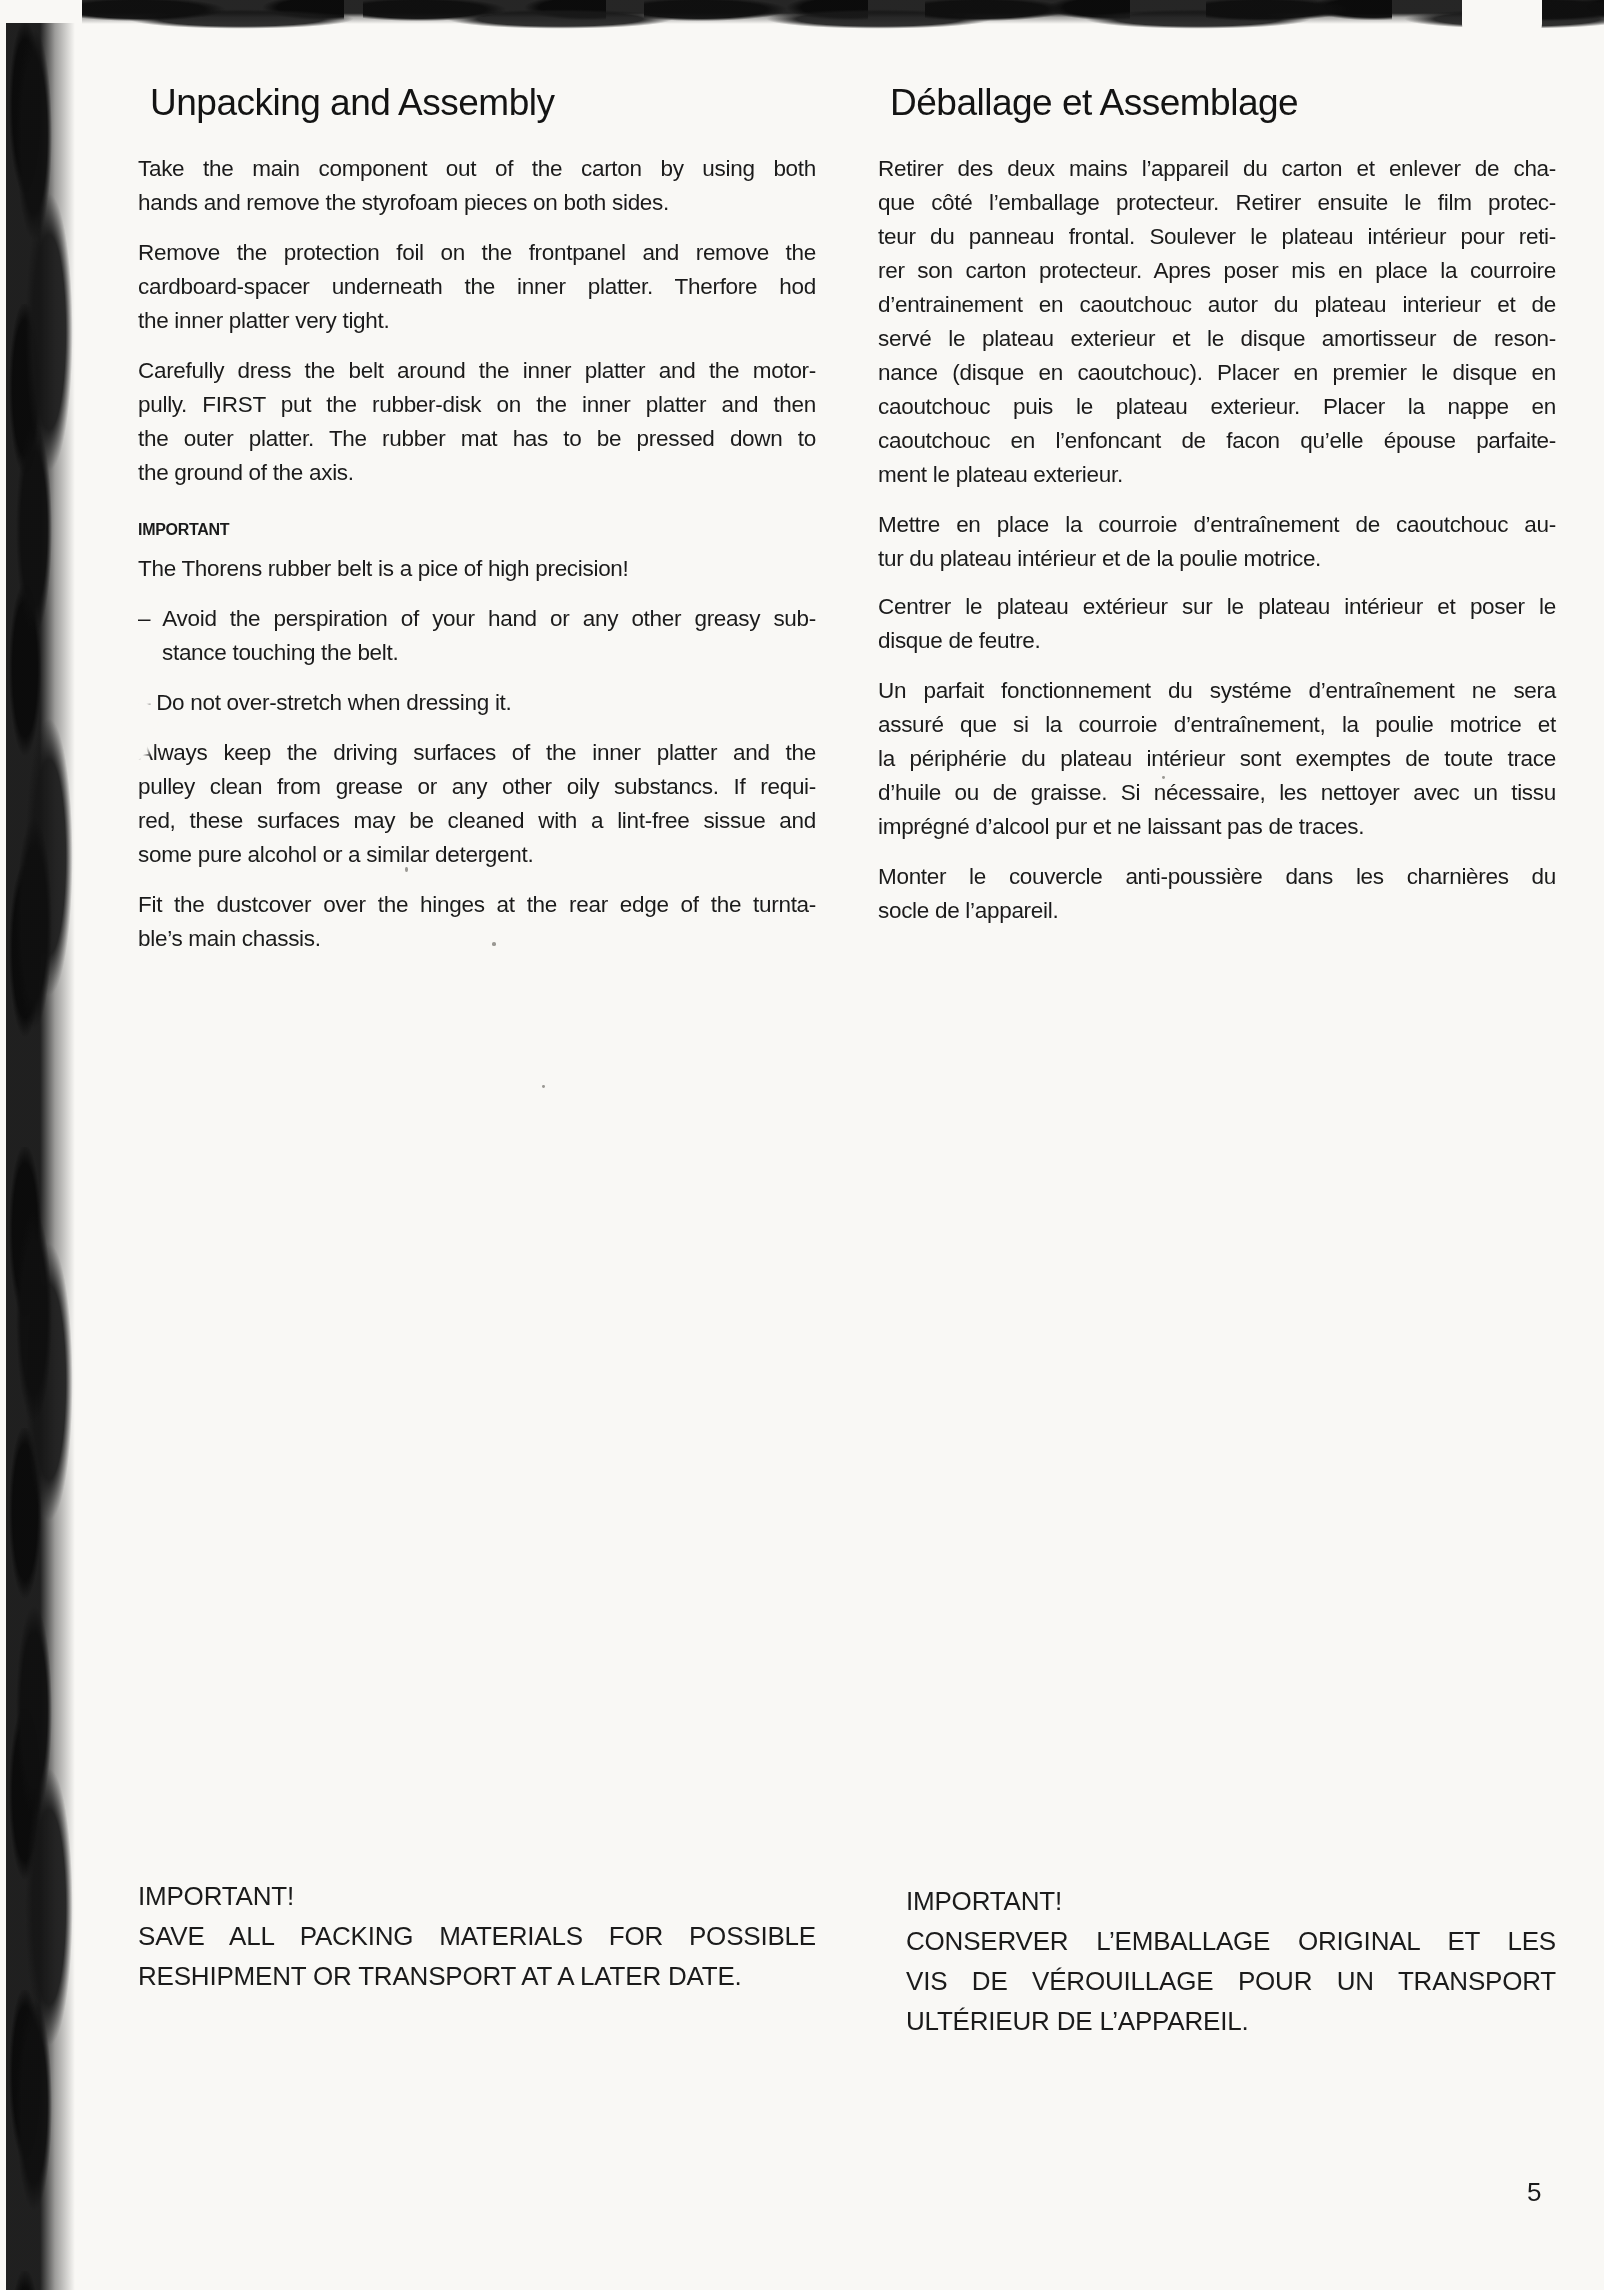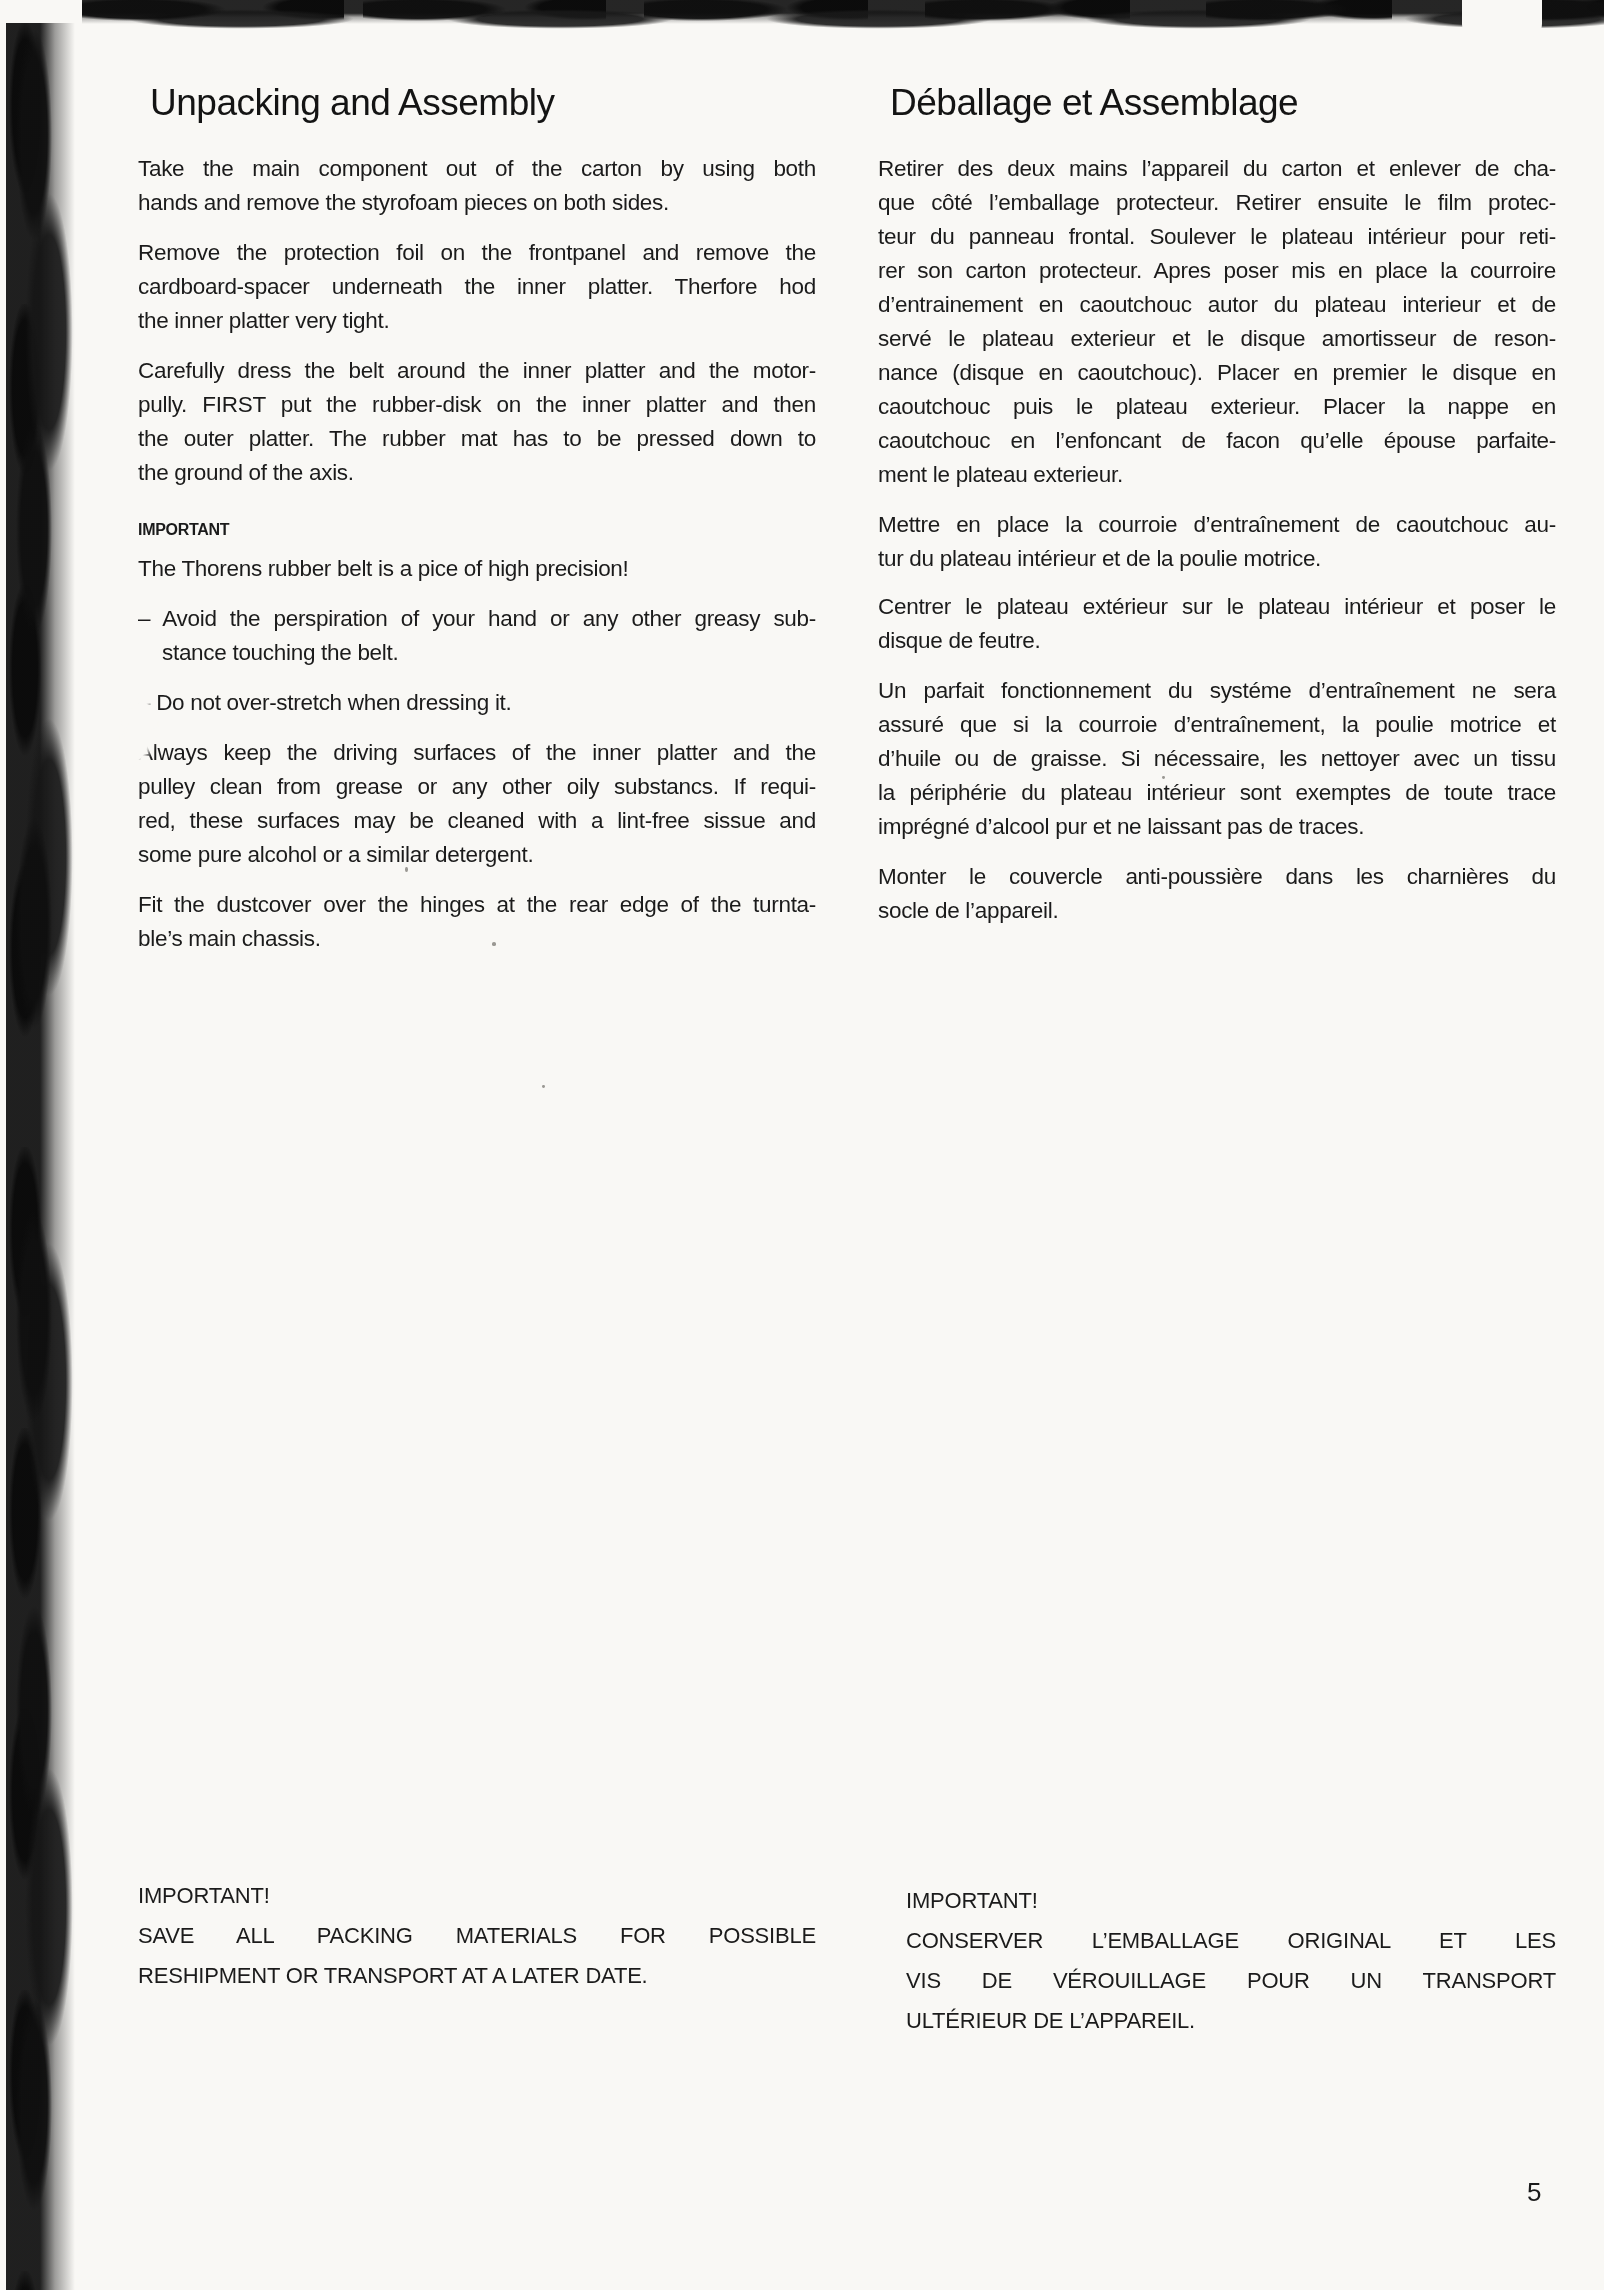--- a/index.html
+++ b/index.html
@@ -68,21 +68,21 @@
   .smudge {
     position: absolute; left: 127px; top: 701px; width: 24px; height: 60px;
     background: #f9f8f5; border-radius: 50%;
     box-shadow: 0 0 5.6px 3.7px #f9f8f5;
     transform: rotate(8deg);
   }
 
   
   .footer-block {
     position: absolute;
-    font-size: 22px; line-height: 40px; letter-spacing: -0.2px;
+    font-size: 26px; line-height: 40px; letter-spacing: -0.2px;
     color: #1b1b1b;
   }
   .footer-en { left: 138px; top: 1876px; width: 678px; }
   .footer-fr { left: 906px; top: 1881px; width: 650px; }
 
   .page-number {
     position: absolute; left: 1527px; top: 2177px;
     font-size: 26px; letter-spacing: 0;
   }
 </style>
@@ -157,22 +157,22 @@
       <div class="line-just">Mettre en place la courroie d’entraînement de caoutchouc au-</div>
       <div class="line-last">tur du plateau intérieur et de la poulie motrice.</div>
     </div>
   <div class="para">
       <div class="line-just">Centrer le plateau extérieur sur le plateau intérieur et poser le</div>
       <div class="line-last">disque de feutre.</div>
     </div>
   <div class="para">
       <div class="line-just">Un parfait fonctionnement du systéme d’entraînement ne sera</div>
       <div class="line-just">assuré que si la courroie d’entraînement, la poulie motrice et</div>
+      <div class="line-just">la périphérie du plateau intérieur sont exemptes de toute trace</div>
       <div class="line-just">d’huile ou de graisse. Si nécessaire, les nettoyer avec un tissu</div>
-      <div class="line-just">la périphérie du plateau intérieur sont exemptes de toute trace</div>
       <div class="line-last">imprégné d’alcool pur et ne laissant pas de traces.</div>
     </div>
   <div class="para">
       <div class="line-just">Monter le couvercle anti-poussière dans les charnières du</div>
       <div class="line-last">socle de l’appareil.</div>
     </div>
 </div>
 
 <div class="footer-block footer-en">
     <div class="line-just">IMPORTANT!</div>

